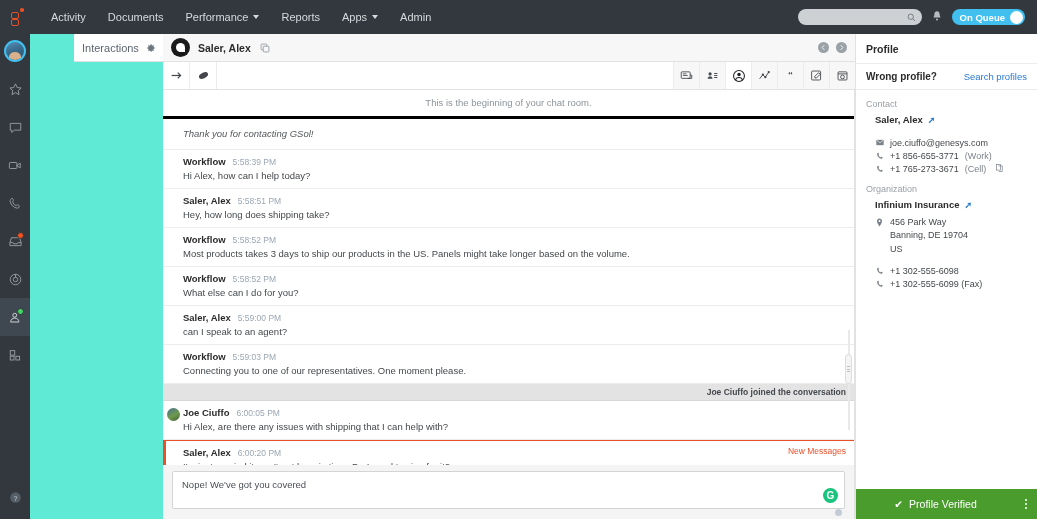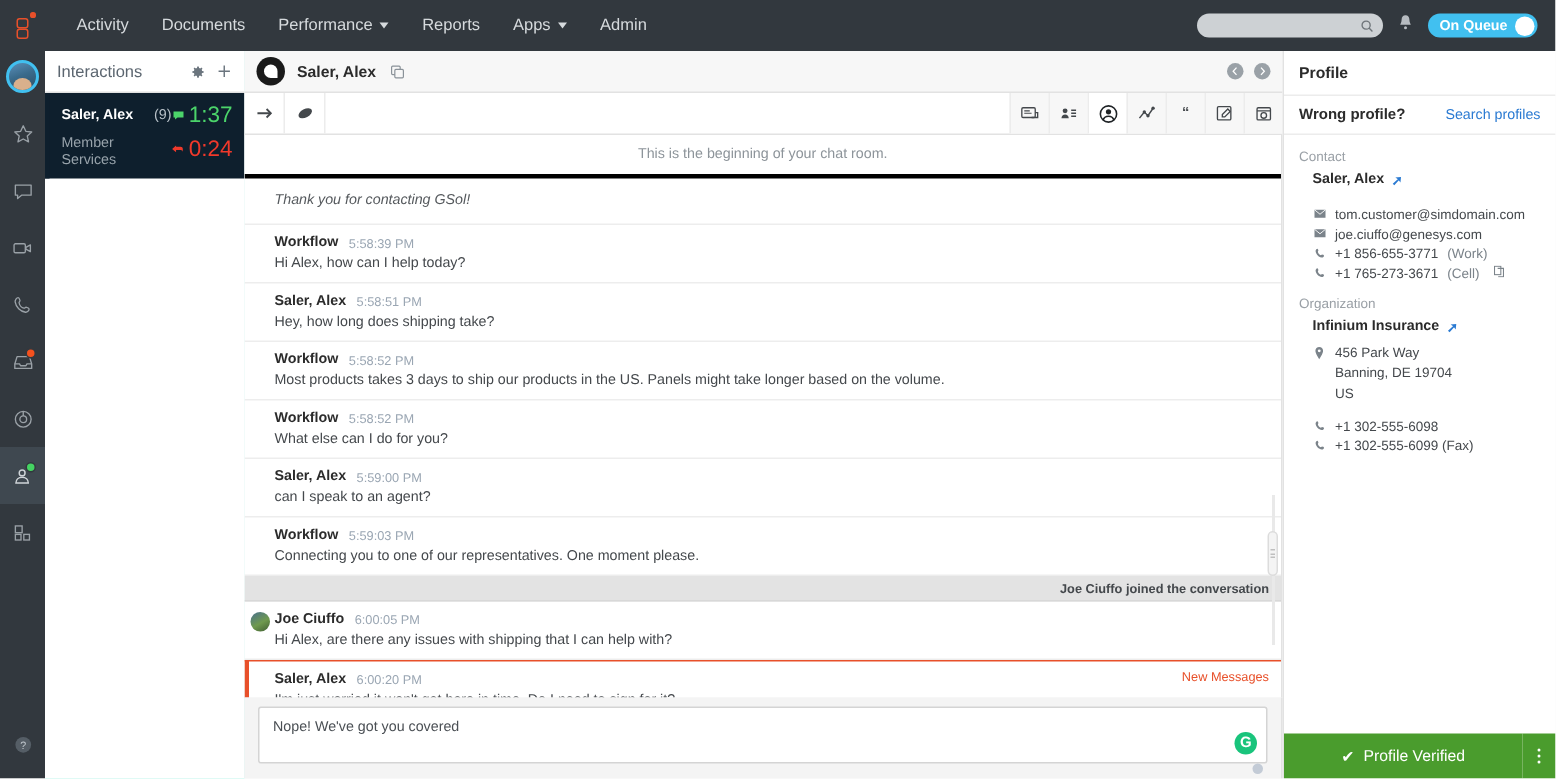--- a/index.html
+++ b/index.html
@@ -66,21 +66,21 @@
   .rail-icon svg { display: block; }
   .badge-dot {
     position: absolute; width: 7px; height: 7px; border-radius: 50%;
     top: 10px; right: 6px; border: 1px solid #32383e;
   }
   .badge-orange { background: #f4511e; }
   .badge-green { background: #44d362; }
   .rail-help { margin-top: auto; margin-bottom: 10px; cursor: pointer; }
 
   
-  .interactions { width: 133px; flex: 0 0 133px; display: flex; flex-direction: column; background: #5eead4; }
+  .interactions { width: 133px; flex: 0 0 133px; display: flex; background: #5eead4; padding-left: 44px; }
   .inter-head {
     height: 28px; background: #fff; display: flex; align-items: center;
     padding: 0 8px; border-bottom: 1px solid #e0e0e0; flex: 0 0 28px;
   }
   .inter-title { font-size: 11px; color: #5c6670; flex: 1; }
   .inter-head-icon { cursor: pointer; color: #6b757e; margin-left: 7px; display: flex; }
   .inter-list { flex: 1; background: #fff; }
   .inter-item {
     background: #0e1f2d; padding: 6px 8px 7px 8px; cursor: pointer;
     border-left: 3px solid #0e1f2d;
@@ -554,29 +554,20 @@
       </div>
       <div class="gap"></div>
 
       <div class="kv">
         <span class="ic">
             <svg width="8" height="7" viewBox="0 0 12 9">
               <rect x="0.5" y="0.5" width="11" height="8" fill="#7b838a"></rect>
               <path d="M0.5 0.5L6 5 11.5 0.5" fill="none" stroke="#fff" stroke-width="0.9"></path>
             </svg>
           </span>
-        <span>tom.customer@simdomain.com</span>
-      </div>
-      <div class="kv">
-        <span class="ic">
-            <svg width="8" height="7" viewBox="0 0 12 9">
-              <rect x="0.5" y="0.5" width="11" height="8" fill="#7b838a"></rect>
-              <path d="M0.5 0.5L6 5 11.5 0.5" fill="none" stroke="#fff" stroke-width="0.9"></path>
-            </svg>
-          </span>
         <span>joe.ciuffo@genesys.com</span>
       </div>
       <div class="kv">
         <span class="ic">
             <svg width="8" height="8" viewBox="0 0 12 12">
               <path d="M3.3 1.2c.7 0 .9 1.1 1.1 1.8.1.5-.6.8-.5 1.4.2 1.5 1.6 3 3 3.3.5.1.8-.7 1.3-.6.7.2 1.8.4 1.8 1.1 0 1-1.1 2-2.2 1.9C4.7 9.7 2 7 1.6 3.8c-.1-1.1.8-2.6 1.7-2.6z" fill="#7b838a"></path>
             </svg>
           </span>
         <span>+1 856-655-3771</span>
         <span class="muted">(Work)</span>

